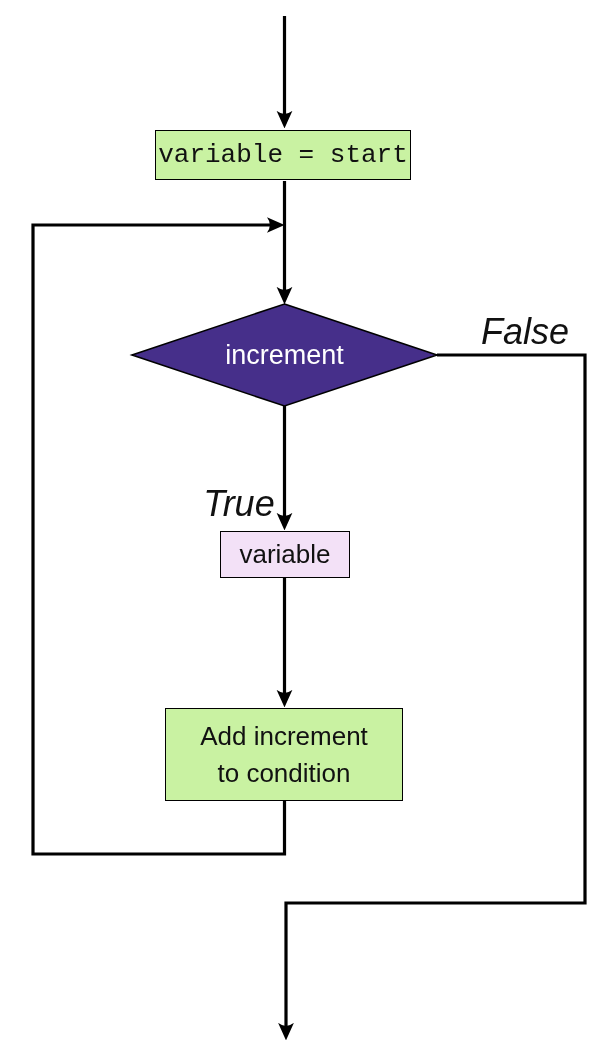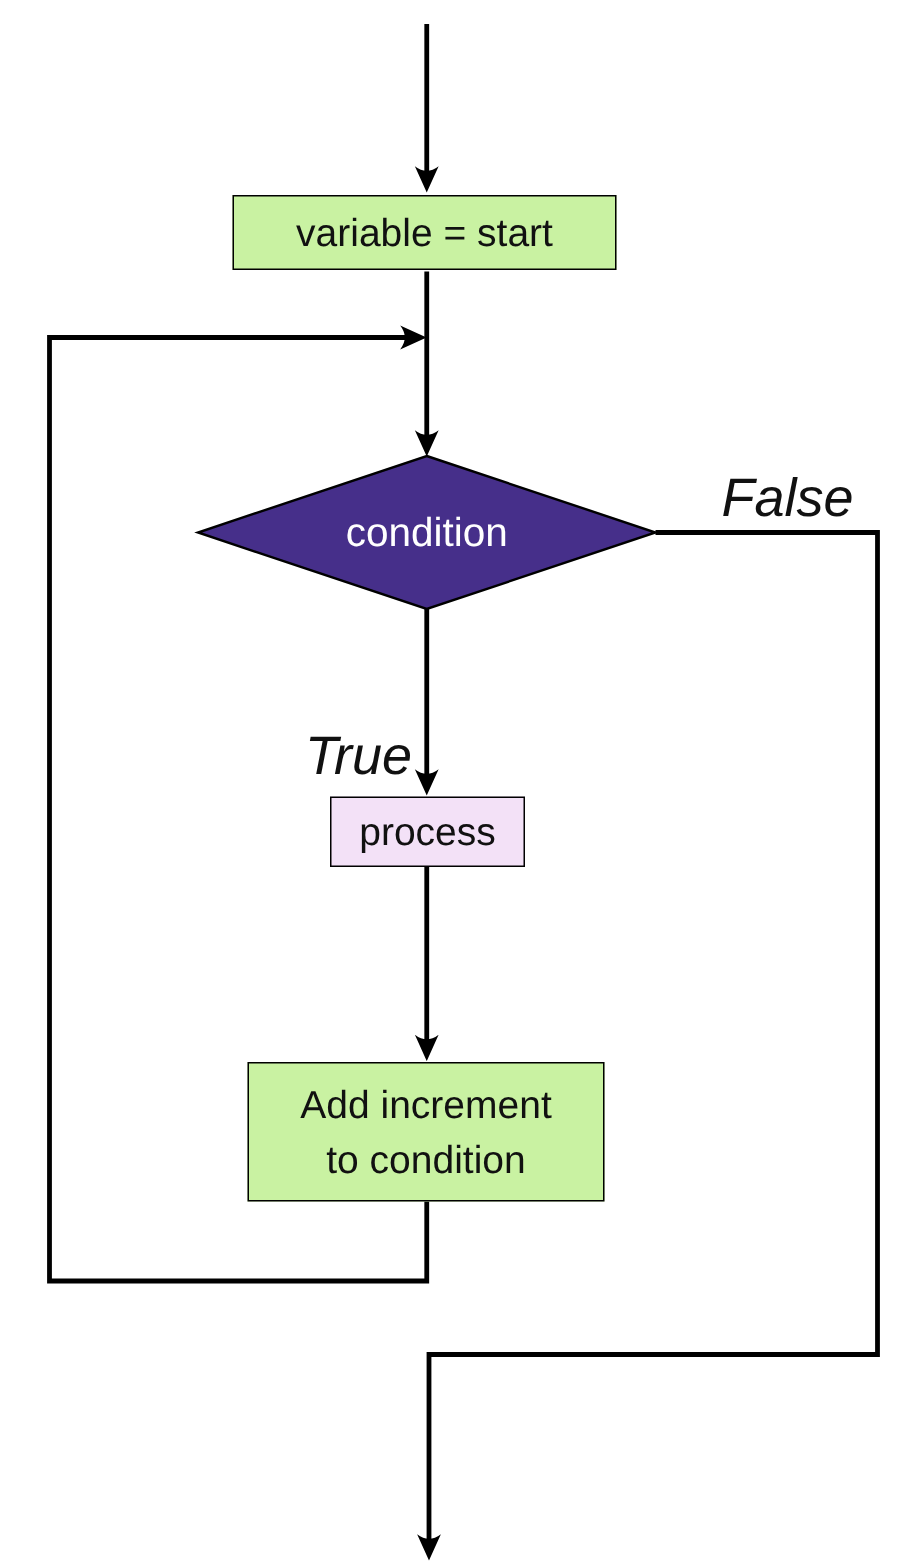--- a/index.html
+++ b/index.html
@@ -29,20 +29,21 @@
     align-items: center;
     justify-content: center;
     font-size: 26px;
     color: #111111;
     text-align: center;
   }
   .node-start {
     left: 155px; top: 130px; width: 256px; height: 50px;
     background: #c9f2a2;
     border: 1.6px solid #000000;
+    font-family: Liberation Mono, monospace;
   }
   .node-process {
     left: 220px; top: 531px; width: 130px; height: 47px;
     background: #f3e1f7;
     border: 1.6px solid #000000;
   }
   .node-increment {
     left: 165px; top: 708px; width: 238px; height: 93px;
     background: #c9f2a2;
     border: 1.6px solid #000000;
@@ -87,23 +88,23 @@
 
     <path d="M 284.5,578 V 703" fill="none" stroke="#000000" stroke-width="3.2" marker-end="url(#arr)"></path>
 
     <path d="M 437,355 H 585 V 903 H 286 V 1036" fill="none" stroke="#000000" stroke-width="3.2" marker-end="url(#arr)"></path>
 
     <polygon points="284.5,304 437,355 284.5,406 132,355" fill="#462f8a" stroke="#000000" stroke-width="1.6"></polygon>
   </svg>
 
   <div class="node node-start">variable = start</div>
 
-  <div class="node node-condition-label">condition</div>
+  <div class="node node-condition-label">increment</div>
 
-  <div class="node node-process">process</div>
+  <div class="node node-process">variable</div>
 
   <div class="node node-increment">Add increment
 to condition</div>
 
   <div class="edge-label label-true">True</div>
 
   <div class="edge-label label-false">False</div>
 
 </div>
 

